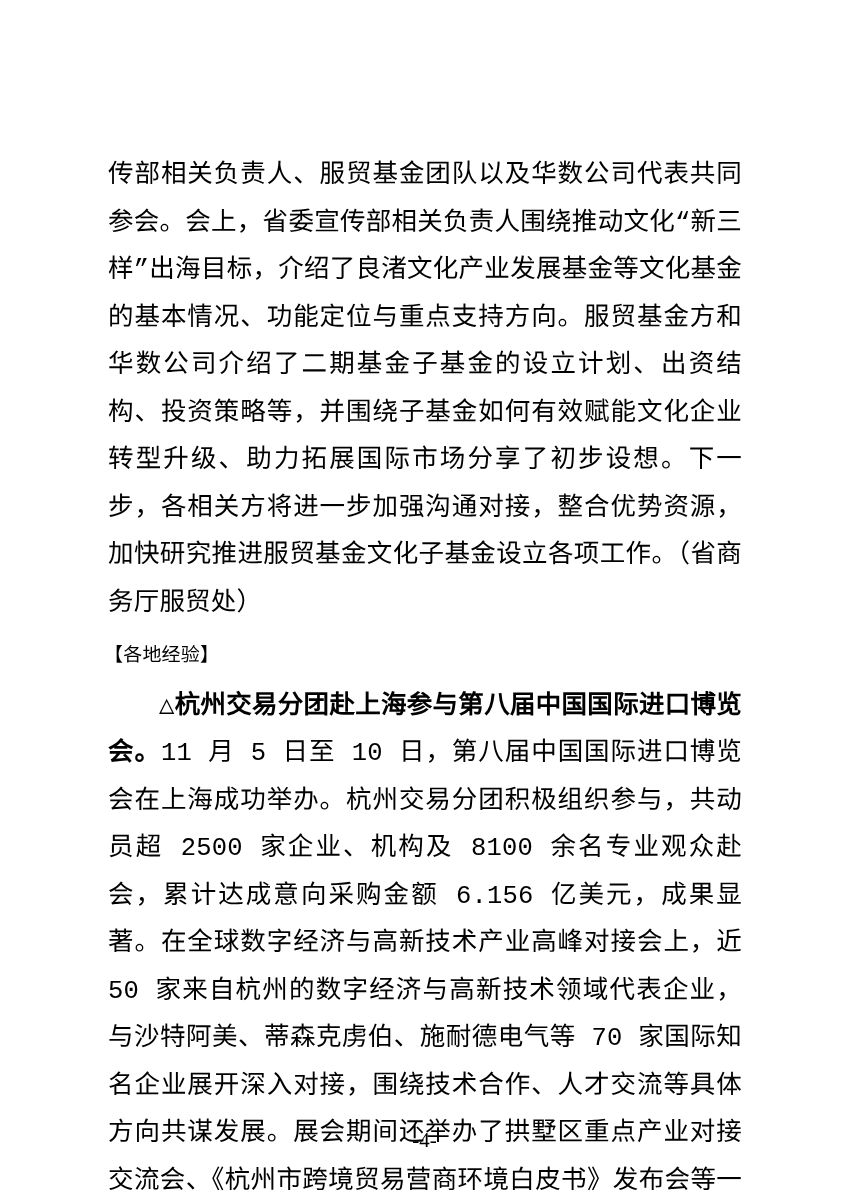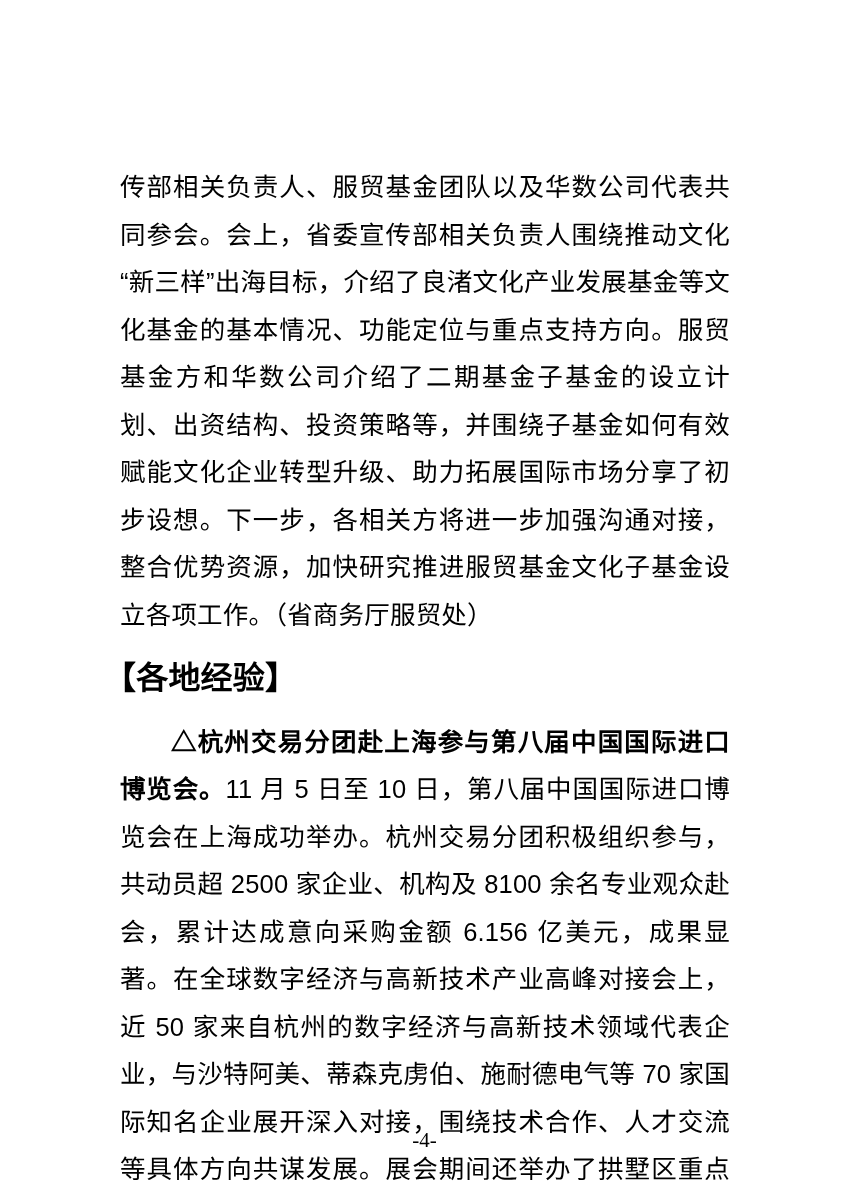--- a/index.html
+++ b/index.html
@@ -21,39 +21,39 @@
     top: 0;
     width: 849px;
     height: 1200px;
     box-sizing: border-box;
     padding: 148px 104px 0 104px;
   }
   .doc-body {
     width: 642px;
   }
   p.para {
-    margin: 16px;
+    margin: 4px;
     font-size: 25.5px;
     line-height: 47.5px;
     text-align: justify;
     text-justify: inter-character;
     letter-spacing: 0.2px;
-    font-family: Liberation Sans, sans-serif;
+    font-family: Liberation Mono, monospace;
   }
   p.para.continued {
     text-indent: 0;
   }
   p.para.indent2 {
     text-indent: 51px;
   }
   .section-head {
     margin: 0;
-    font-size: 32px;
+    font-size: 19px;
     line-height: 47.5px;
-    font-weight: bold;
+    font-weight: normal;
     text-align: left;
     letter-spacing: 0.2px;
   }
   .sub-head {
     font-weight: bold;
   }
   .page-number {
     position: absolute;
     left: 0;
     right: 0;

